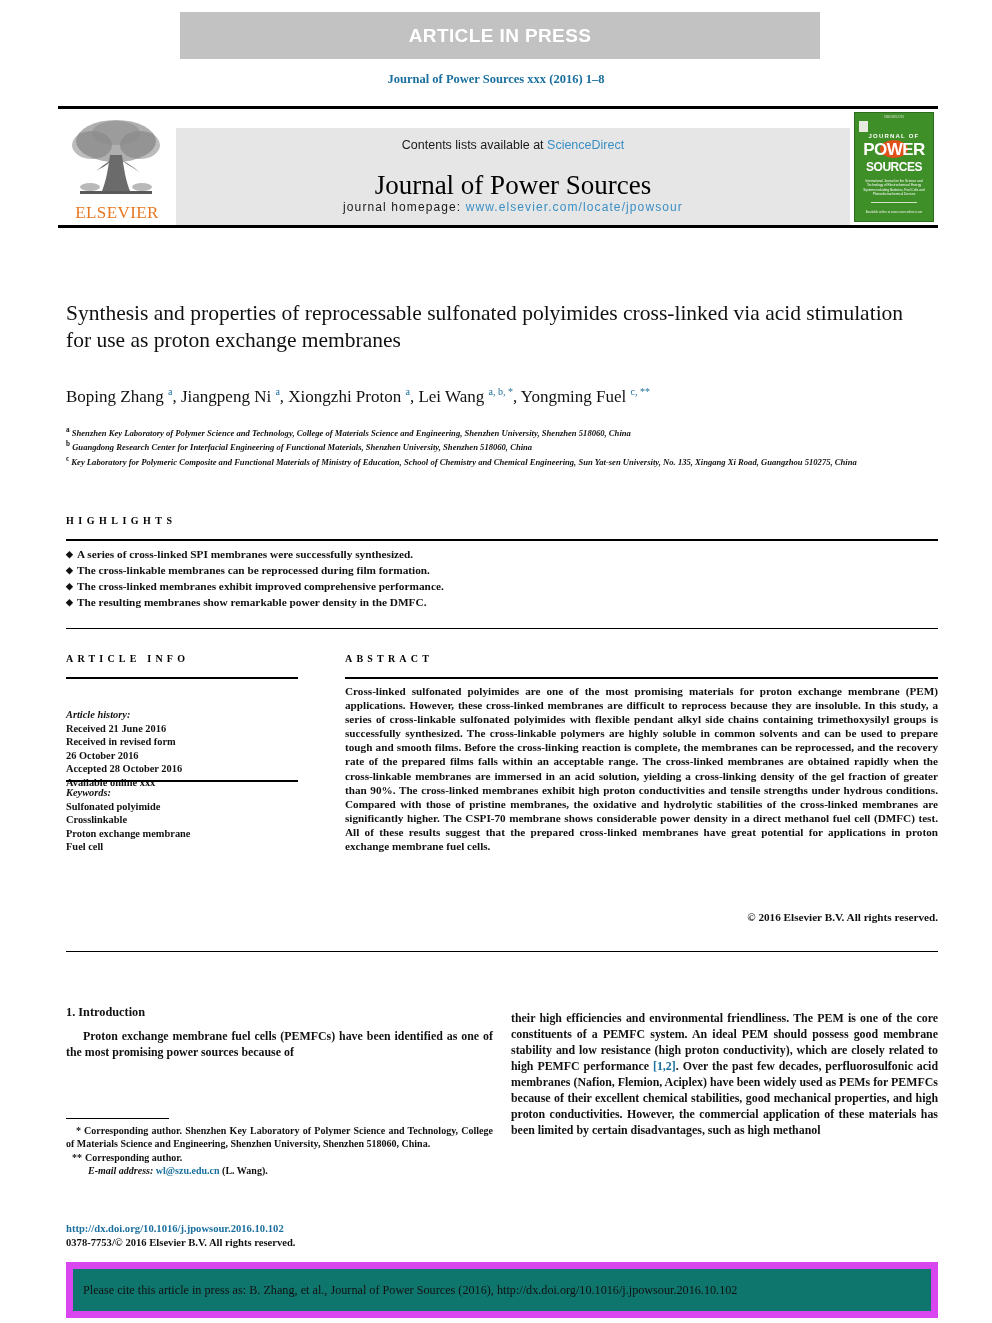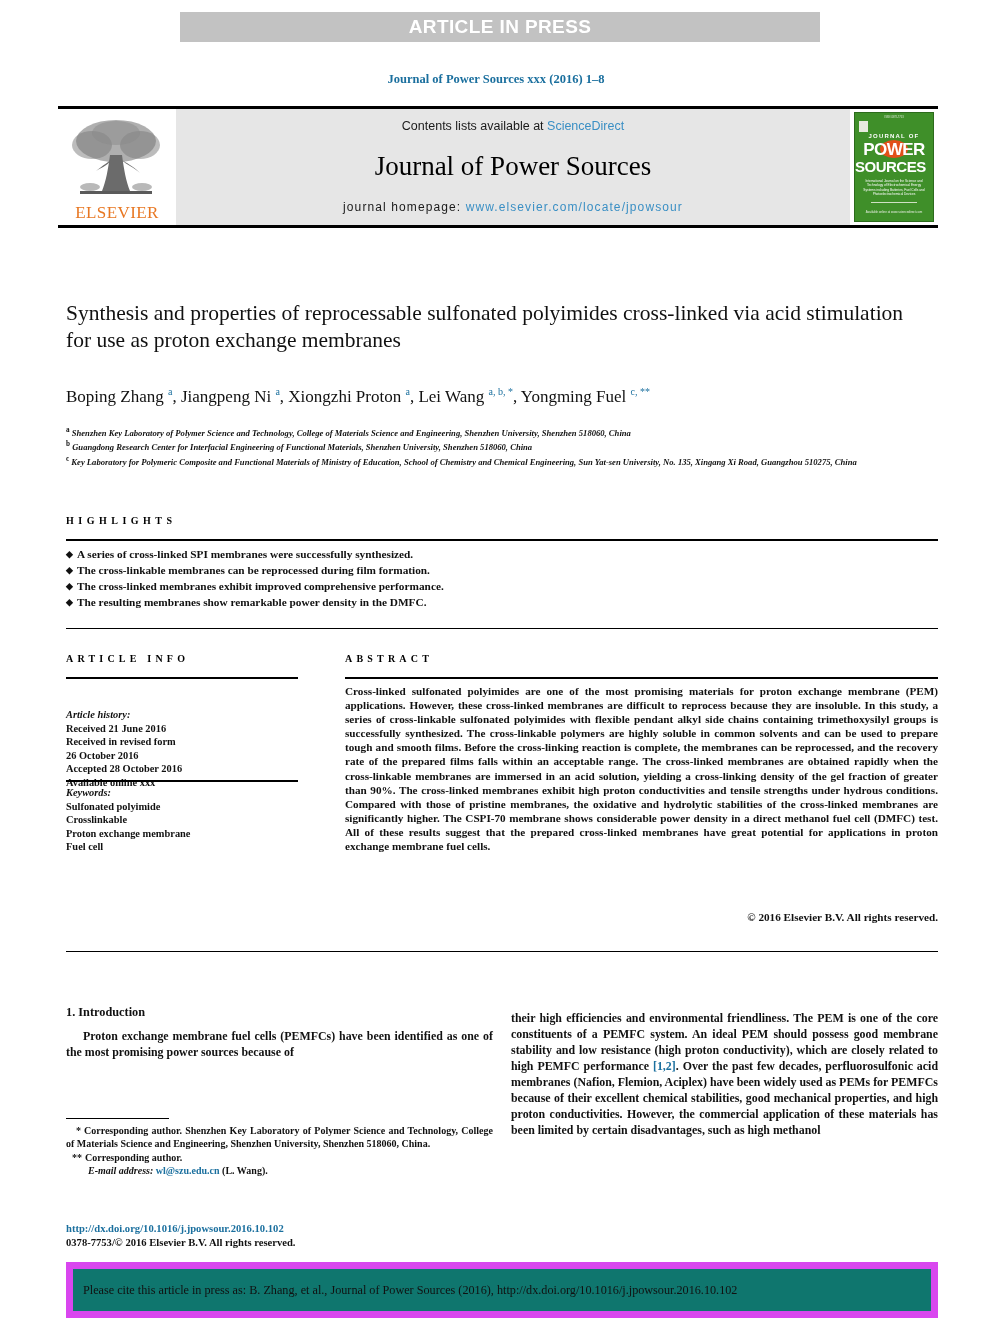--- a/index.html
+++ b/index.html
@@ -8,21 +8,21 @@
     width: 992px; height: 1323px;
     background:#ffffff;
     font-family: "Liberation Serif", serif;
     color:#000;
     position:relative;
     overflow:hidden;
   }
 
   
   .aip-banner{
-    position:absolute; left:180px; top:12px; width:640px; height:30px;
+    position:absolute; left:180px; top:12px; width:640px; height:47px;
     background:#c2c2c2;
     display:flex; align-items:center; justify-content:center;
   }
   .aip-banner .txt{
     font-family:"Liberation Sans", sans-serif;
     font-weight:bold; font-size:19px; color:#ffffff; letter-spacing:.4px;
   }
 
   
   .jref{
@@ -32,21 +32,21 @@
     font-size:12.5px; color:#1a6f9e; font-weight:bold;
   }
 
   
   .masthead{
     position:absolute; left:58px; top:106px; width:880px; height:122px;
     border-top:3px solid #000; border-bottom:3px solid #000;
     display:flex; align-items:stretch;
   }
   .mh-logo{ width:118px; flex:0 0 118px; position:relative; background:#fff; }
-  .mh-center{ flex:1 1 auto; background:#e6e6e6; position:relative; }
+  .mh-center{ flex:1 1 auto; background:#e6e6e6; position:relative;margin-top:19px; }
   .mh-cover{ width:88px; flex:0 0 88px; background:#fff; display:flex; align-items:center; justify-content:center; }
 
   
   .elsv-svg{ position:absolute; left:8px; top:6px; }
   .elsv-word{
     position:absolute; left:0; right:0; bottom:2px; text-align:center;
     font-family:"Liberation Serif", serif; font-size:17px;
     color:#e87722; letter-spacing:.4px;
   }
 
@@ -74,22 +74,22 @@
   .cover .c-top{ position:absolute; top:3px; left:0; right:0; text-align:center;
     font-family:"Liberation Sans",sans-serif; font-size:2.6px; color:#dfe8d8; }
   .cover .c-el{ position:absolute; top:8px; left:4px; width:9px; height:11px;
     background:#e8eadf; }
   .cover .c-jo{ position:absolute; top:20px; left:0; right:0; text-align:center;
     font-family:"Liberation Sans",sans-serif; font-weight:bold; font-size:6px;
     color:#ffffff; letter-spacing:1.2px; }
   .cover .c-pw{ position:absolute; top:28px; left:0; right:0; text-align:center;
     font-family:"Liberation Sans",sans-serif; font-weight:bold; font-size:17px;
     color:#ffffff; letter-spacing:-0.5px; line-height:17px; }
-  .cover .c-sr{ position:absolute; top:46px; left:0; right:0; 
-    font-family:"Liberation Sans",sans-serif; font-weight:bold; font-size:15px;
+  .cover .c-sr{ position:absolute; top:46px; left:0; right:0; text-align:center;
+    font-family:"Liberation Sans",sans-serif; font-weight:bold; font-size:12px;
     color:#ffffff; letter-spacing:-0.5px; line-height:16px; }
   .cover .c-blob{ position:absolute; top:27px; left:50%; margin-left:-14px;
     width:28px; height:18px; border-radius:50%; background:#e2501a; }
   .cover .c-sub{ position:absolute; top:66px; left:6px; right:6px; text-align:center;
     font-family:"Liberation Sans",sans-serif; font-size:3.2px; color:#ffffff; line-height:4.4px;}
   .cover .c-foot{ position:absolute; bottom:6px; left:6px; right:6px; text-align:center;
     font-family:"Liberation Sans",sans-serif; font-size:3px; color:#e9efe4; line-height:4.6px;}
   .cover .c-rule{ position:absolute; bottom:18px; left:16px; right:16px; height:1px; background:#cfe0c4;}
 
   

